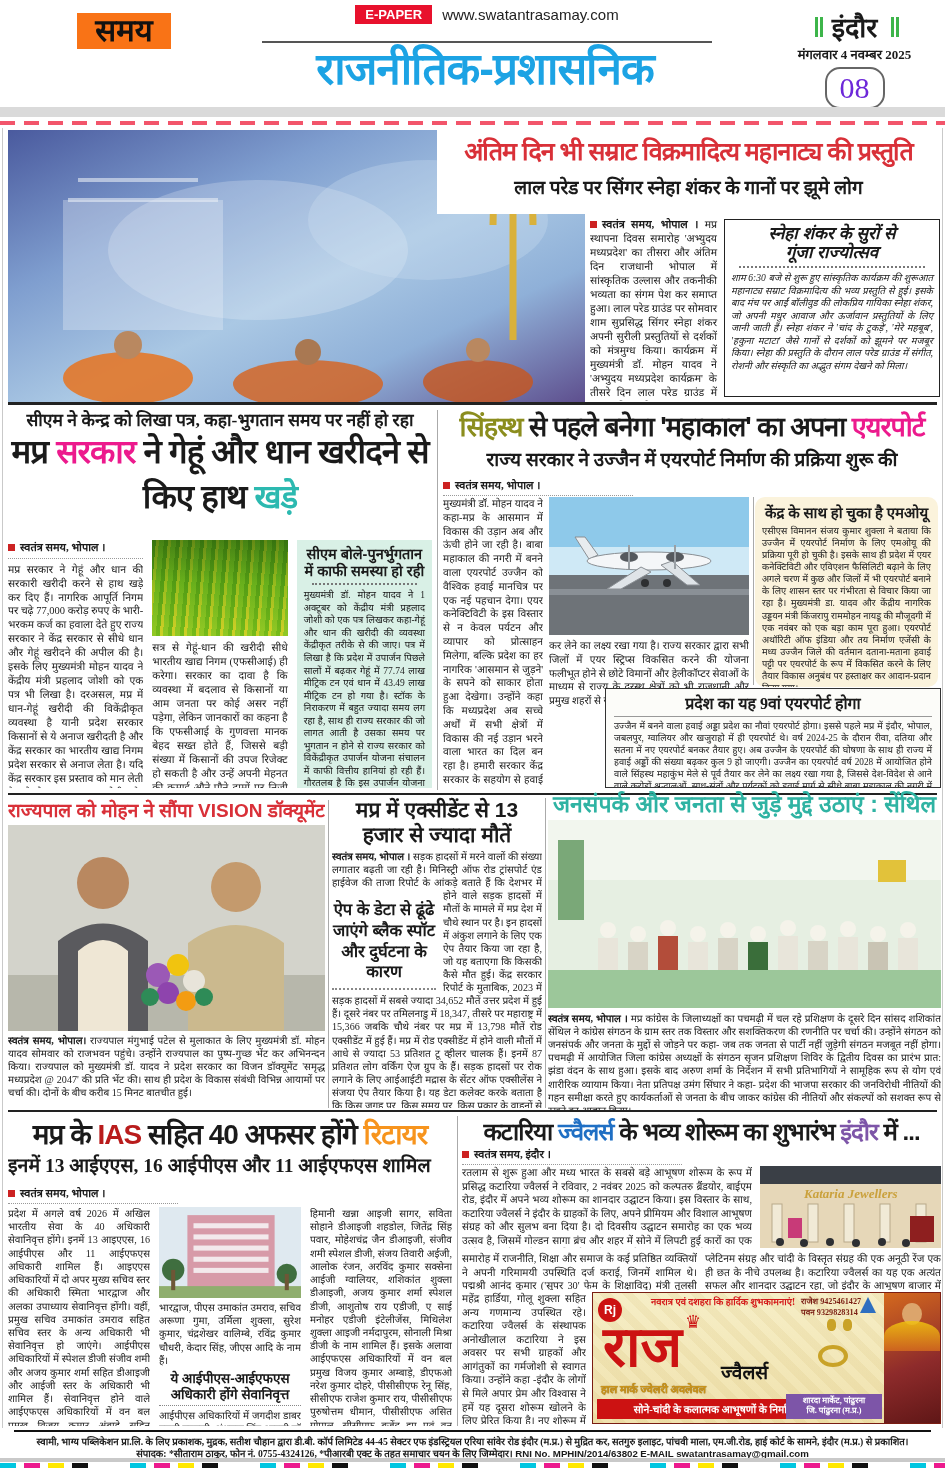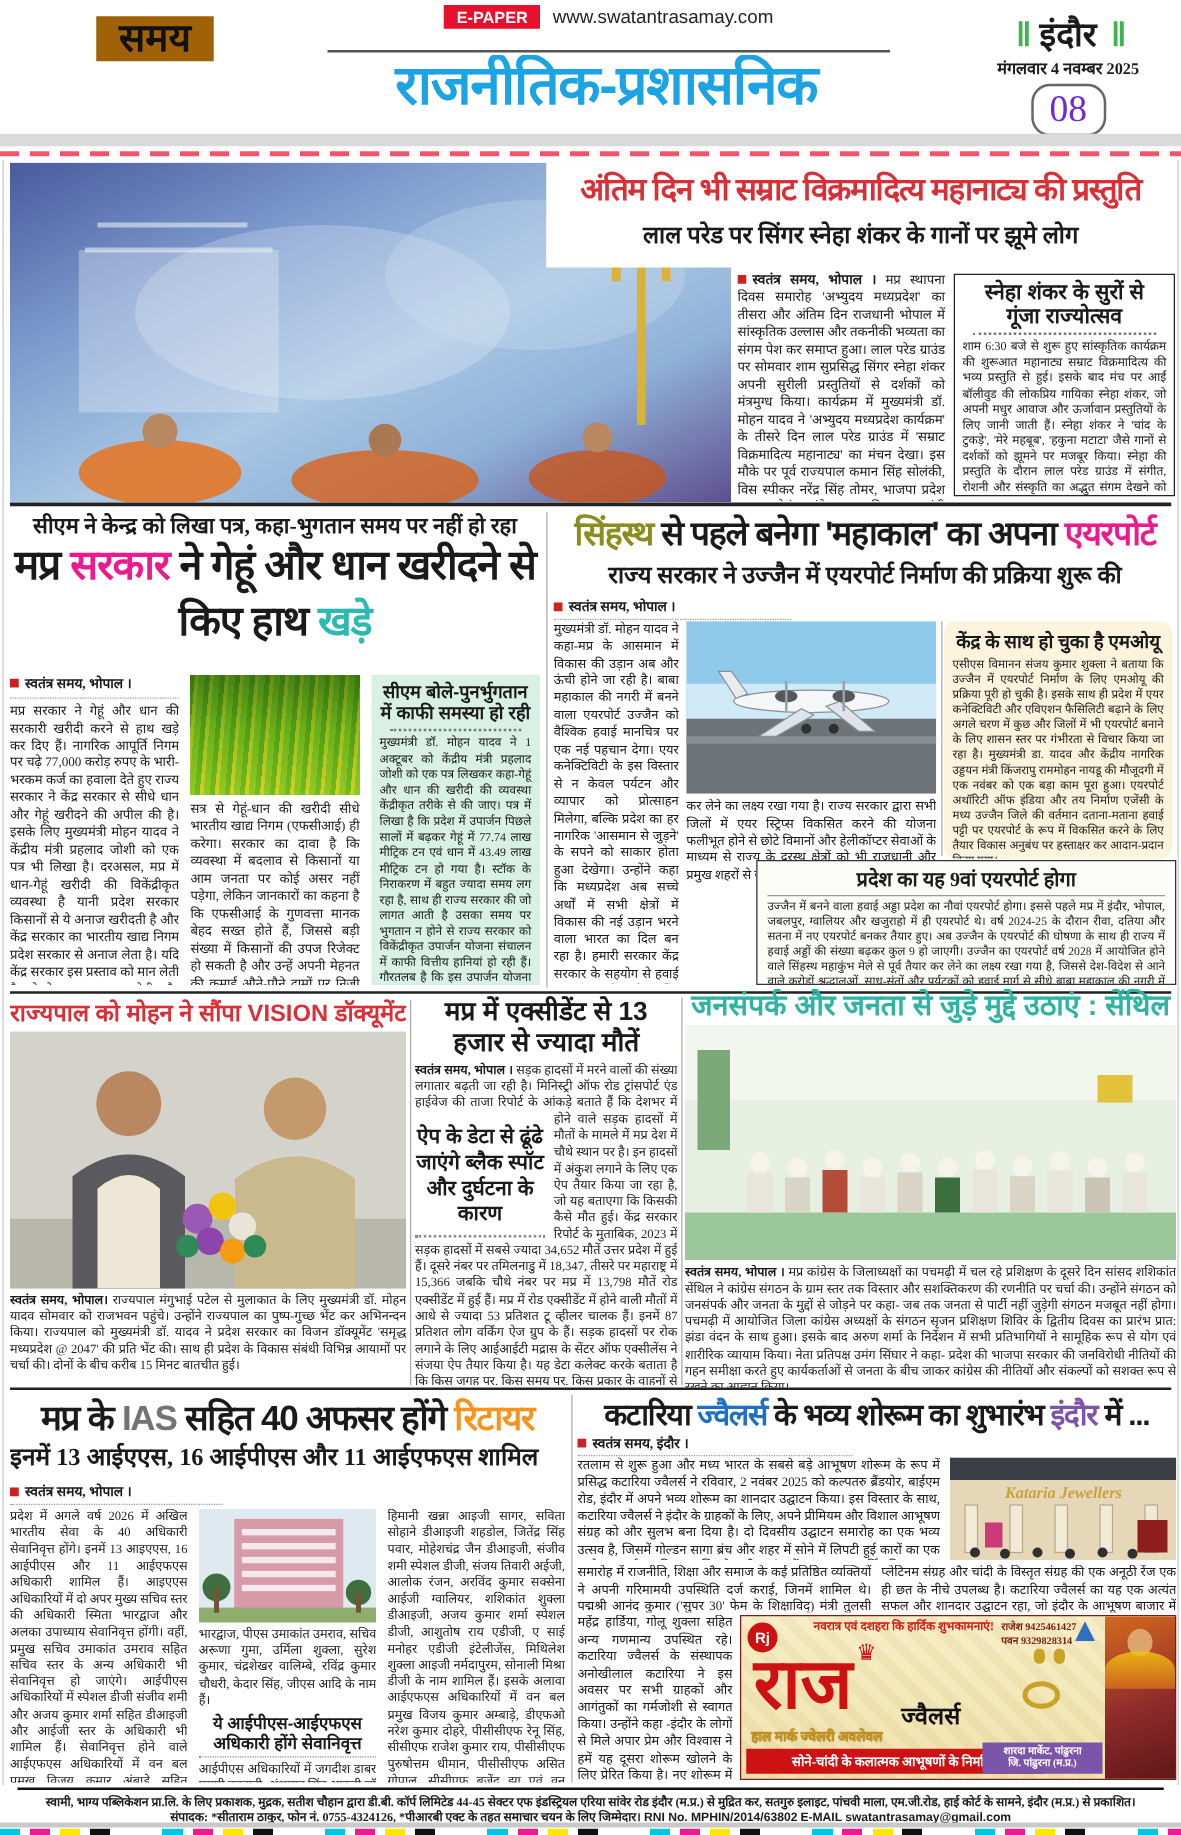--- a/index.html
+++ b/index.html
@@ -5,21 +5,21 @@
   html,body{margin:0;padding:0;background:#efefef;}
   *,*:before,*:after{box-sizing:border-box;}
   #page{position:relative;width:945px;height:1468px;background:#fff;margin:0 auto;
         font-family:"Liberation Serif","DejaVu Serif",serif;color:#1a1a1a;overflow:hidden;}
   .abs{position:absolute;}
   .jtext{text-align:justify;}
   .clip{overflow:hidden;}
   
   .logo-block{left:10px;top:10px;width:228px;text-align:center;}
   .logo-top{font-family:"Liberation Sans",sans-serif;font-weight:900;font-size:50px;line-height:.95;letter-spacing:-2px;color:#111;}
-  .logo-bottom{display:inline-block;background:#a16207;font-family:"Liberation Sans",sans-serif;
+  .logo-bottom{display:inline-block;background:#f97316;font-family:"Liberation Sans",sans-serif;
                font-weight:900;font-size:31px;line-height:1.1;padding:1px 18px;margin-top:3px;color:#111;}
   .epaper-row{left:262px;top:4px;width:450px;text-align:center;border-bottom:2px solid #555;padding-bottom:17px;}
   .epaper-badge{display:inline-block;background:#e8112d;color:#fff;font-family:"Liberation Sans",sans-serif;
                 font-weight:800;font-size:13px;padding:2px 10px;vertical-align:middle;}
   .site-url{font-family:"Liberation Sans",sans-serif;font-size:15px;color:#222;vertical-align:middle;margin-left:6px;}
   .section-title{left:225px;top:44px;width:520px;text-align:center;font-family:"Liberation Sans",sans-serif;
                  font-weight:900;font-size:44px;line-height:1.15;color:#1ca3e4;letter-spacing:-1px;white-space:nowrap;overflow:hidden;}
   .city-block{left:772px;top:8px;width:165px;text-align:center;}
   .gbar{display:inline-block;width:3px;height:20px;background:#3db54a;box-shadow:5px 0 0 #3db54a;vertical-align:middle;margin:0 10px;}
   .city-name{display:inline-block;font-weight:900;font-size:27px;vertical-align:middle;}
@@ -37,22 +37,22 @@
   .photo svg{display:block;width:100%;height:100%;}
   
   .byline{font-weight:700;font-size:11px;border-bottom:1px dotted #999;padding-bottom:3px;margin-bottom:4px;}
   .sq{display:inline-block;width:7px;height:7px;background:#cc2222;margin-right:5px;}
   
   .top-head-box{left:437px;top:130px;width:503px;height:84px;background:#fff;padding-top:3px;}
   .top-h1{font-family:"Liberation Sans",sans-serif;font-weight:900;font-size:25px;color:#d93038;
           text-align:center;white-space:nowrap;overflow:hidden;letter-spacing:-1px;}
   .top-h2{font-weight:800;font-size:19px;text-align:center;margin-top:7px;}
   .top-body{left:590px;top:217px;width:350px;height:184px;font-size:10.6px;line-height:1.32;}
-  .sneha-box{float:right;width:177px;height:178px;border:1.5px solid #222;background:#fff;
-             padding:5px 6px;margin:2px 0 4px 7px;overflow:hidden;}
+  .sneha-box{float:right;width:216px;height:178px;border:1.5px solid #222;background:#fff;
+             padding:5px 6px;margin:2px 0 4px 7px;overflow:hidden;font-style:italic;}
   .sneha-title{font-family:"Liberation Sans",sans-serif;font-weight:900;font-size:17px;line-height:1.1;text-align:center;}
   .dotline{border-bottom:2px dotted #777;margin:4px 8px;}
   .sneha-body{font-size:9.6px;line-height:1.3;text-align:justify;}
   
   .kicker{left:8px;top:407px;width:424px;text-align:center;font-weight:800;font-size:17.5px;white-space:nowrap;overflow:hidden;}
   .wheat-head{left:8px;top:430px;width:424px;height:102px;text-align:center;
       font-family:"Liberation Sans",sans-serif;font-weight:900;font-size:33px;line-height:1.35;letter-spacing:-1px;overflow:hidden;}
   .wheat-cols{left:8px;top:540px;width:424px;height:248px;display:flex;gap:9px;}
   .wheat-cols .col{flex:1;overflow:hidden;font-size:10.5px;line-height:1.33;}
   .wheat-img{width:100%;height:96px;margin-bottom:5px;
@@ -378,21 +378,21 @@
     </div>
     <div class="abs con-caption jtext">
       <b>स्वतंत्र समय, भोपाल ।</b><span> मप्र कांग्रेस के जिलाध्यक्षों का पचमढ़ी में चल रहे प्रशिक्षण के दूसरे दिन सांसद शशिकांत सेंथिल ने कांग्रेस संगठन के ग्राम स्तर तक विस्तार और सशक्तिकरण की रणनीति पर चर्चा की। उन्होंने संगठन को जनसंपर्क और जनता के मुद्दों से जोड़ने पर कहा- जब तक जनता से पार्टी नहीं जुड़ेगी संगठन मजबूत नहीं होगा। पचमढ़ी में आयोजित जिला कांग्रेस अध्यक्षों के संगठन सृजन प्रशिक्षण शिविर के द्वितीय दिवस का प्रारंभ प्रात: झंडा वंदन के साथ हुआ। इसके बाद अरुण शर्मा के निर्देशन में सभी प्रतिभागियों ने सामूहिक रूप से योग एवं शारीरिक व्यायाम किया। नेता प्रतिपक्ष उमंग सिंघार ने कहा- प्रदेश की भाजपा सरकार की जनविरोधी नीतियों की गहन समीक्षा करते हुए कार्यकर्ताओं से जनता के बीच जाकर कांग्रेस की नीतियों और संकल्पों को सशक्त रूप से रखने का आह्वान किया।</span>
     </div>
   </section>
 
   <div class="abs rule" style="left:8px;top:1110px;width:929px;height:2px;"></div>
 
   <section>
     <div class="abs ret-head">
-      <span>मप्र के </span><span style="color:#737373;">IAS</span><span> सहित 40 अफसर होंगे </span><span style="color:#f7941d;">रिटायर</span>
+      <span>मप्र के </span><span style="color:#b91c1c;">IAS</span><span> सहित 40 अफसर होंगे </span><span style="color:#f7941d;">रिटायर</span>
     </div>
     <div class="abs ret-sub">इनमें 13 आईएएस, 16 आईपीएस और 11 आईएफएस शामिल</div>
     <div class="abs ret-byline byline"><span class="sq"></span><span>स्वतंत्र समय, भोपाल ।</span></div>
     <div class="abs ret-cols">
       <div class="col jtext">प्रदेश में अगले वर्ष 2026 में अखिल भारतीय सेवा के 40 अधिकारी सेवानिवृत्त होंगे। इनमें 13 आइएएस, 16 आईपीएस और 11 आईएफएस अधिकारी शामिल हैं। आइएएस अधिकारियों में दो अपर मुख्य सचिव स्तर की अधिकारी स्मिता भारद्वाज और अलका उपाध्याय सेवानिवृत्त होंगी। वहीं, प्रमुख सचिव उमाकांत उमराव सहित सचिव स्तर के अन्य अधिकारी भी सेवानिवृत्त हो जाएंगे। आईपीएस अधिकारियों में स्पेशल डीजी संजीव शमी और अजय कुमार शर्मा सहित डीआइजी और आईजी स्तर के अधिकारी भी शामिल हैं। सेवानिवृत्त होने वाले आईएफएस अधिकारियों में वन बल प्रमुख विजय कुमार अंबाड़े सहित पीसीसीएफ स्तर के अधिकारी है। रिटायर होने वाले आईएएस में अलका उपाध्याय, सचिव आशीष श्रीवास्तव, एसीएस स्मिता</div>
       <div class="col">
         <div class="bld-photo">
           <svg viewBox="0 0 140 90" preserveAspectRatio="none">
             <rect width="140" height="90" fill="#dfe9f0"></rect>
             <rect x="28" y="8" width="86" height="72" fill="#d79aa8"></rect>

